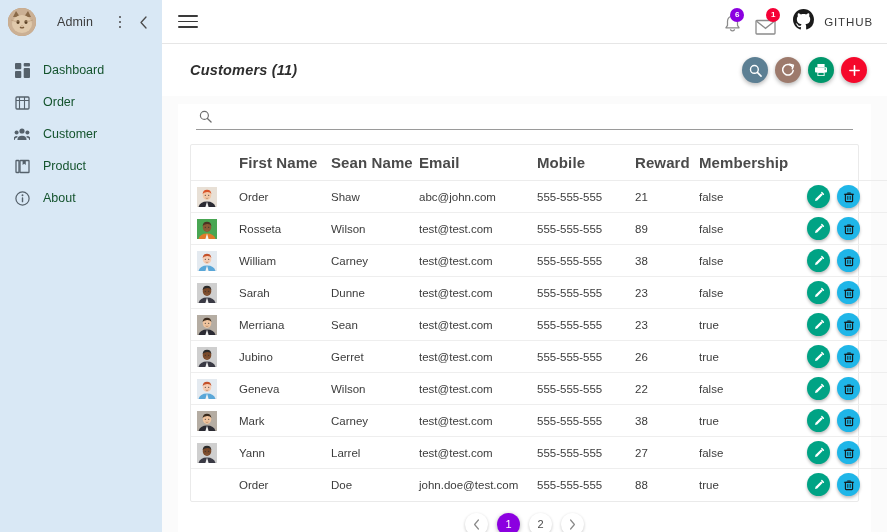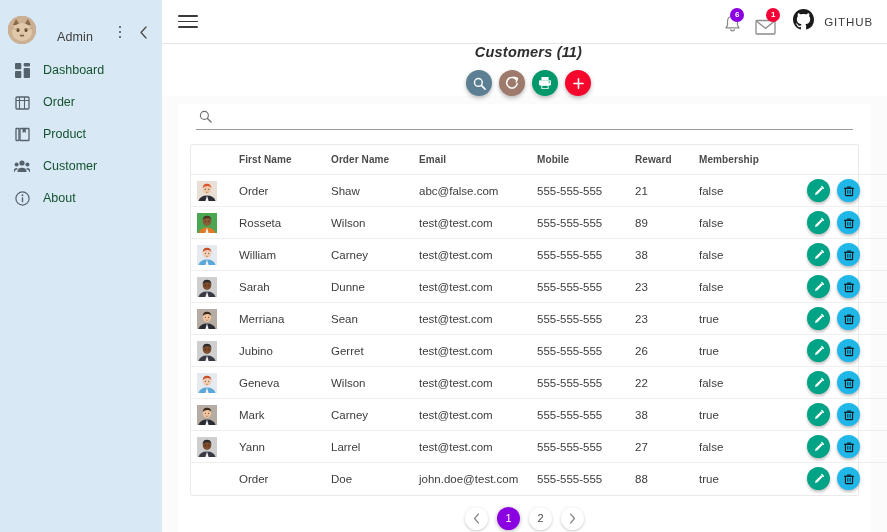--- a/index.html
+++ b/index.html
@@ -13,21 +13,21 @@
 
   
   .sidebar {
     width: 162px; height: 532px;
     background: #d9e8f5;
     flex: 0 0 162px;
     display: flex; flex-direction: column;
   }
   .sidebar-header {
     height: 44px;
-    display: flex; align-items: flex-end;
+    display: flex; align-items: center;
     padding: 0 8px 0 8px;
     gap: 4px;
   }
   .avatar {
     width: 28px; height: 28px; border-radius: 50%;
     overflow: hidden; flex: 0 0 28px;
     background: #b9916a;
     position: relative;
   }
   .avatar svg { display: block; }
@@ -92,21 +92,20 @@
     flex: 1; background: #fbfbfb;
     padding: 0;
     position: relative;
     overflow: hidden;
   }
   .page-head {
     height: 52px;
     display: flex; align-items: center;
     padding: 0 20px 0 28px;
     background: #fff;
-    flex-direction: column;
   }
   .page-title {
     font-size: 14.5px; font-weight: bold; font-style: italic;
     color: #2e2e2e; letter-spacing: .2px;
   }
   .head-spacer { flex: 1; }
   .fab-row { display: flex; align-items: center; gap: 7px; }
   .fab {
     width: 26px; height: 26px; border-radius: 50%;
     display: flex; align-items: center; justify-content: center;
@@ -137,21 +136,21 @@
   .search-icon-btn { width: 18px; height: 18px; display: flex; align-items: center; justify-content: center; cursor: pointer; }
 
   .table-wrap {
     margin-top: 14px;
     border: 1px solid #eaeaea;
     border-radius: 2px;
     background: #fff;
   }
   table { width: 100%; border-collapse: collapse; table-layout: fixed; }
   thead th {
-    font-size: 10px; color: #4a4a4a; font-weight: bold;
+    font-size: 15px; color: #4a4a4a; font-weight: bold;
     text-align: left; padding: 9px 0 9px 0;
     border-bottom: 1px solid #ececec;
     letter-spacing: .1px;
   }
   tbody td {
     font-size: 11.5px; color: #3c3c3c;
     padding: 0; height: 32px;
     border-bottom: 1px solid #eeeeee;
     vertical-align: middle;
   }
@@ -244,40 +243,40 @@
         <span class="nav-icon">
           <svg width="15" height="15" viewBox="0 0 15 15">
               <rect x="1" y="2" width="13" height="12" rx="1" fill="none" stroke="#55616b" stroke-width="1.3"></rect>
               <path d="M1 5.5 H14 M4.5 2 V14 M9.5 2 V14" stroke="#55616b" stroke-width="1.1" fill="none"></path>
             </svg>
         </span>
         <span>Order</span>
       </div>
       <div class="nav-item">
         <span class="nav-icon">
-          <svg width="15" height="15" viewBox="0 0 15 15">
-              <rect x="1" y="1.5" width="3" height="12" rx=".6" fill="none" stroke="#55616b" stroke-width="1.3"></rect>
-              <rect x="5" y="1.5" width="9" height="12" rx=".6" fill="none" stroke="#55616b" stroke-width="1.3"></rect>
-              <path d="M7.6 1.5 v4.5 l1.6-1.3 l1.6 1.3 v-4.5" fill="#55616b"></path>
-            </svg>
-        </span>
-        <span>Product</span>
-      </div>
-      <div class="nav-item">
-        <span class="nav-icon">
           <svg width="16" height="14" viewBox="0 0 16 14">
               <circle cx="8" cy="4" r="2.6"></circle>
               <path d="M3.4 13 q0-4.3 4.6-4.3 T12.6 13 Z"></path>
               <circle cx="2.6" cy="5.4" r="2"></circle>
               <path d="M0 13 q0-3.3 3.4-3.3" stroke="#55616b" stroke-width="1.6" fill="none"></path>
               <circle cx="13.4" cy="5.4" r="2"></circle>
               <path d="M16 13 q0-3.3-3.4-3.3" stroke="#55616b" stroke-width="1.6" fill="none"></path>
             </svg>
         </span>
         <span>Customer</span>
+      </div>
+      <div class="nav-item">
+        <span class="nav-icon">
+          <svg width="15" height="15" viewBox="0 0 15 15">
+              <rect x="1" y="1.5" width="3" height="12" rx=".6" fill="none" stroke="#55616b" stroke-width="1.3"></rect>
+              <rect x="5" y="1.5" width="9" height="12" rx=".6" fill="none" stroke="#55616b" stroke-width="1.3"></rect>
+              <path d="M7.6 1.5 v4.5 l1.6-1.3 l1.6 1.3 v-4.5" fill="#55616b"></path>
+            </svg>
+        </span>
+        <span>Product</span>
       </div>
       <div class="nav-item">
         <span class="nav-icon">
           <svg width="15" height="15" viewBox="0 0 15 15">
               <circle cx="7.5" cy="7.5" r="6.6" fill="none" stroke="#55616b" stroke-width="1.2"></circle>
               <rect x="6.8" y="6.3" width="1.4" height="5" rx=".6"></rect>
               <circle cx="7.5" cy="4.3" r=".95"></circle>
             </svg>
         </span>
         <span>About</span>
@@ -369,21 +368,21 @@
               </svg>
           </span>
         </div>
 
         <div class="table-wrap">
           <table>
             <thead>
               <tr>
                 <th class="col-av"></th>
                 <th class="col-fn">First Name</th>
-                <th class="col-ln">Order Name</th>
+                <th class="col-ln">Sean Name</th>
                 <th class="col-em">Email</th>
                 <th class="col-mo">Mobile</th>
                 <th class="col-rw">Reward</th>
                 <th class="col-mb">Membership</th>
                 <th class="col-ac"></th>
               </tr>
             </thead>
             <tbody id="tbody">
                 <tr>
                   <td class="col-av">
@@ -395,21 +394,21 @@
                         <path d="M5.6 7 q.4-4.3 4.4-4.3 T14.4 7 q-1-2.3-4.4-2.1 T5.6 7 Z" fill="#d9552b"></path>
                         <circle cx="8.3" cy="8.2" r=".55" fill="#2b2b2b"></circle>
                         <circle cx="11.7" cy="8.2" r=".55" fill="#2b2b2b"></circle>
                         <path d="M8.6 11 q1.4 1 2.8 0" stroke="#9c6a4a" stroke-width=".55" fill="none"></path>
                         <path d="M10 14.5 l-1.6 5.5 h3.2 Z" fill="#f2f2f2"></path>
                       </svg>
                     </span>
                   </td>
                   <td class="col-fn">Order</td>
                   <td class="col-ln">Shaw</td>
-                  <td class="col-em">abc@false.com</td>
+                  <td class="col-em">abc@john.com</td>
                   <td class="col-mo">555-555-555</td>
                   <td class="col-rw">21</td>
                   <td class="col-mb">false</td>
                   <td class="col-ac">
                     <div class="act-cell">
                       <button class="act-btn" style="background:#00a385">
                         <svg width="12" height="12" viewBox="0 0 12 12">
                           <path d="M2 10 L2.6 7.8 L8.2 2.2 L9.8 3.8 L4.2 9.4 Z" fill="#fff"></path>
                           <path d="M8.8 1.6 L10.4 3.2" stroke="#fff" stroke-width="1.4" stroke-linecap="round"></path>
                         </svg>

